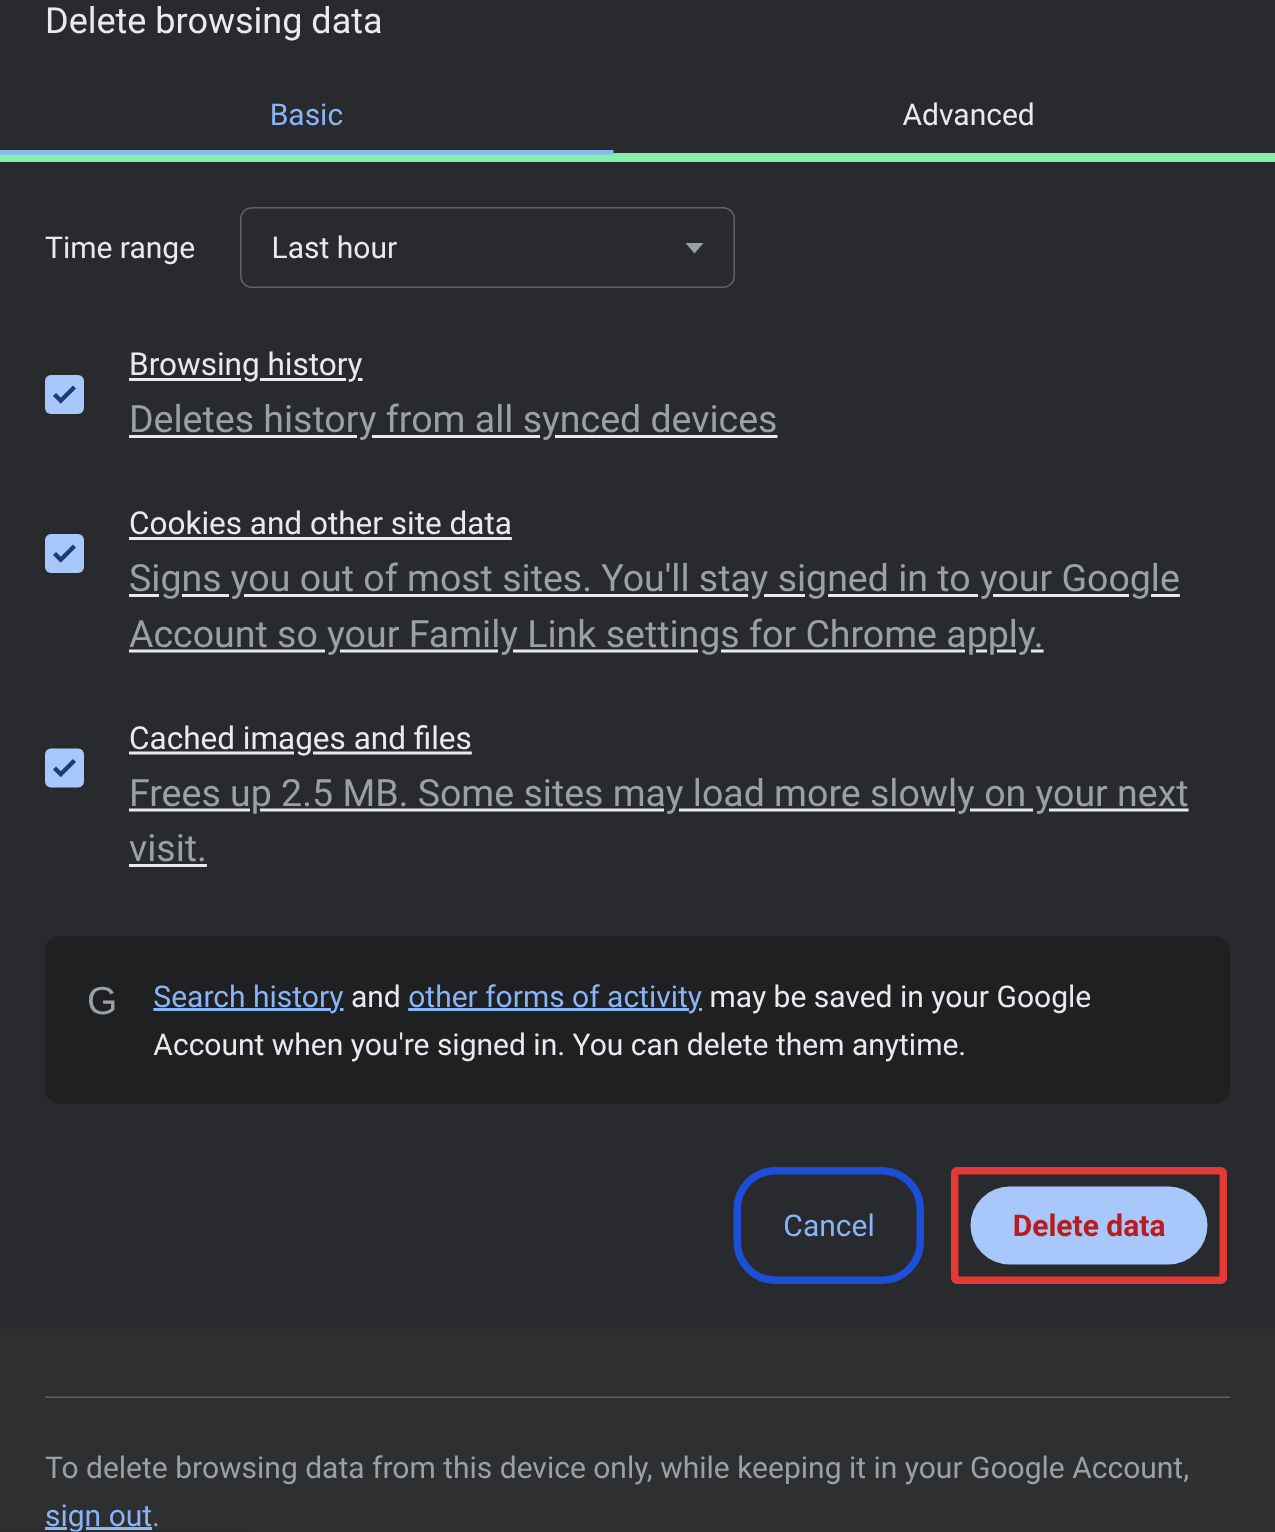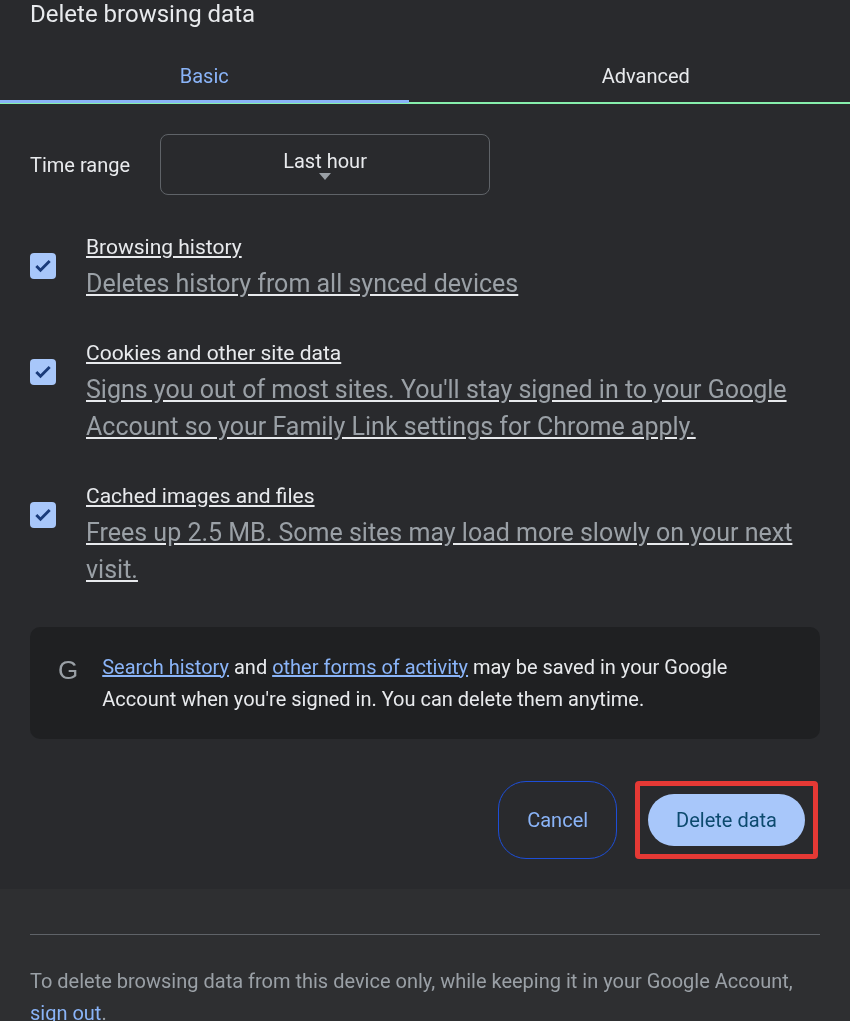--- a/index.html
+++ b/index.html
@@ -20,21 +20,21 @@
       width: 100%;
     }
     .title {
       font-size: 24px;
       font-weight: 400;
       padding: 0 30px 22px 30px;
       color: #e8eaed;
     }
     .tabs {
       display: flex;
-      border-bottom: 2px solid #86efac;
+      border-bottom: 6px solid #86efac;
       gap: 33px;
     }
     .tab {
       flex: 1;
       text-align: center;
       padding: 14px 0;
       font-size: 20px;
       cursor: pointer;
       color: #e8eaed;
       position: relative;
@@ -69,21 +69,20 @@
       display: flex;
       align-items: center;
       justify-content: space-between;
       border: 1px solid #5f6368;
       border-radius: 8px;
       padding: 14px 20px;
       width: 330px;
       font-size: 20px;
       color: #e8eaed;
       cursor: pointer;
-      flex-direction: column;
     }
     .select-arrow {
       width: 0;
       height: 0;
       border-left: 6px solid transparent;
       border-right: 6px solid transparent;
       border-top: 7px solid #9aa0a6;
     }
     .option-row {
       display: flex;
@@ -157,27 +156,27 @@
     .btn {
       border-radius: 28px;
       padding: 14px 28px;
       font-size: 20px;
       cursor: pointer;
       border: none;
       font-family: inherit;
     }
     .btn-cancel {
       background: transparent;
-      border: 1px solid #1d4ed8;
+      border: 5px solid #1d4ed8;
       color: #8ab4f8;
     }
     .btn-delete {
       background: #a8c7fa;
-      color: #0c4a6e;
-      font-weight: 400;
+      color: #b91c1c;
+      font-weight: 700;
     }
     .highlight-box {
       border: 5px solid #e53935;
       border-radius: 4px;
       padding: 8px;
       display: inline-block;
     }
     .footer {
       padding: 45px 30px 30px 30px;
       background: #2e2f31;

